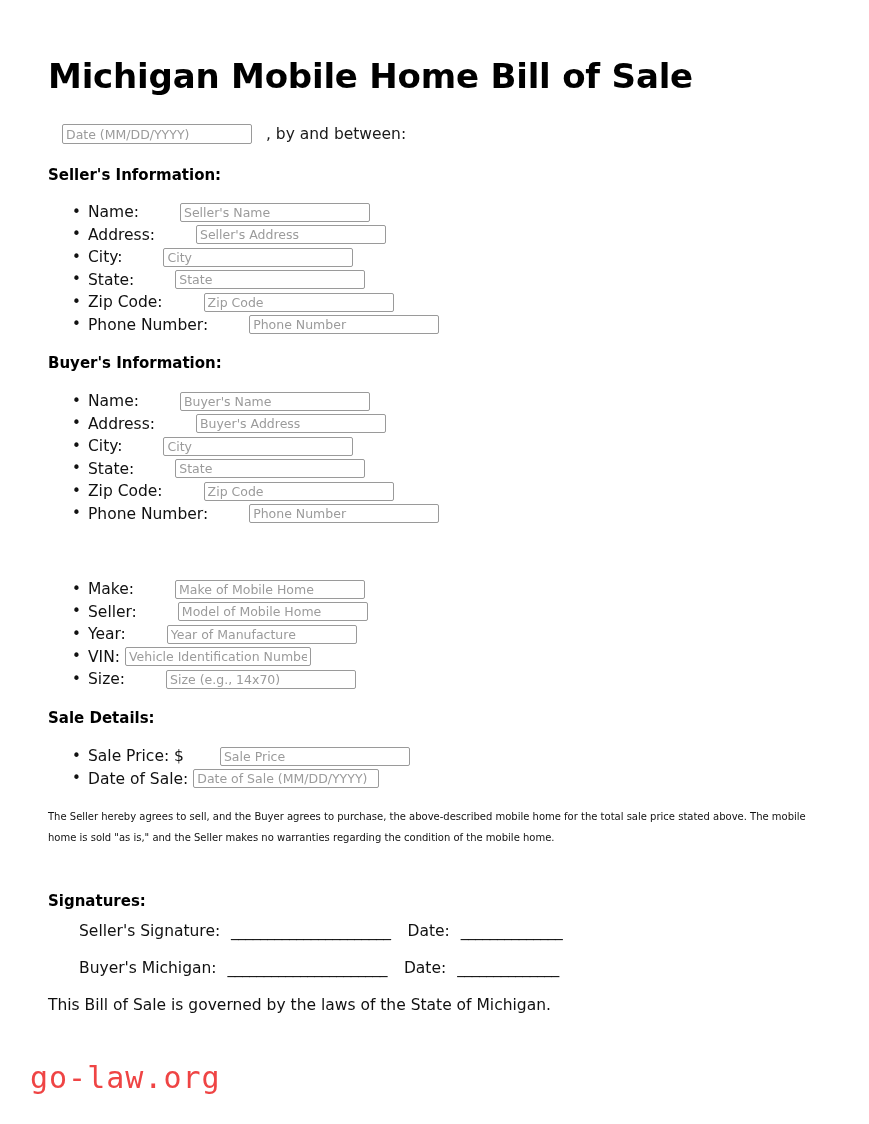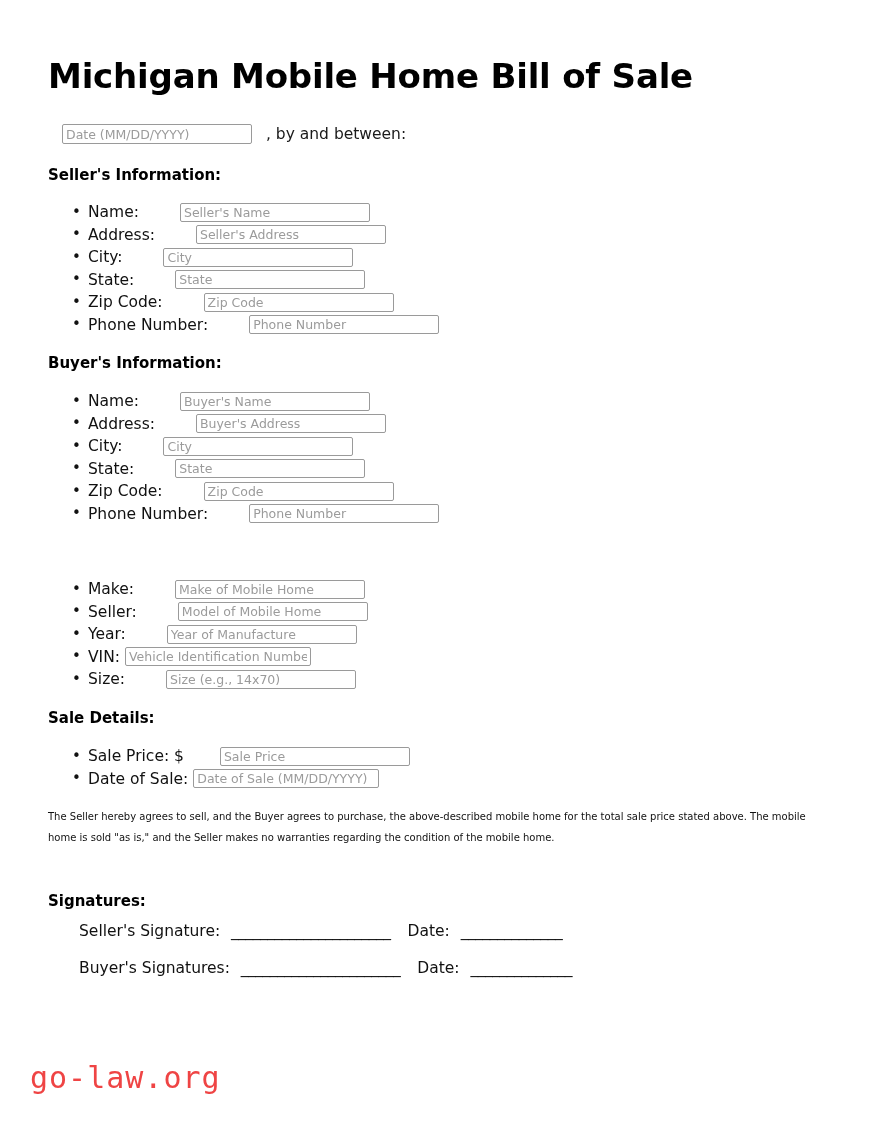--- a/index.html
+++ b/index.html
@@ -268,22 +268,23 @@
   <div class="section-head" style="top:892px;">Signatures:</div>
 
   <div class="sig-row" style="top:922px;">
     <span>Seller's Signature:</span>
     <span class="rule" style="margin-left:6px;">______________________</span>
     <span style="margin-left:12px;">Date:</span>
     <span class="rule" style="margin-left:6px;">______________</span>
   </div>
 
   <div class="sig-row" style="top:959px;">
-    <span>Buyer's Signatures:</span>
+    <span>Buyer's Michigan:</span>
     <span class="rule" style="margin-left:6px;">______________________</span>
     <span style="margin-left:12px;">Date:</span>
     <span class="rule" style="margin-left:6px;">______________</span>
   </div>
 
+  <div class="closing">This Bill of Sale is governed by the laws of the State of Michigan.</div>
 
   <div class="watermark">go-law.org</div>
 
 </div>
 
 </body></html>

